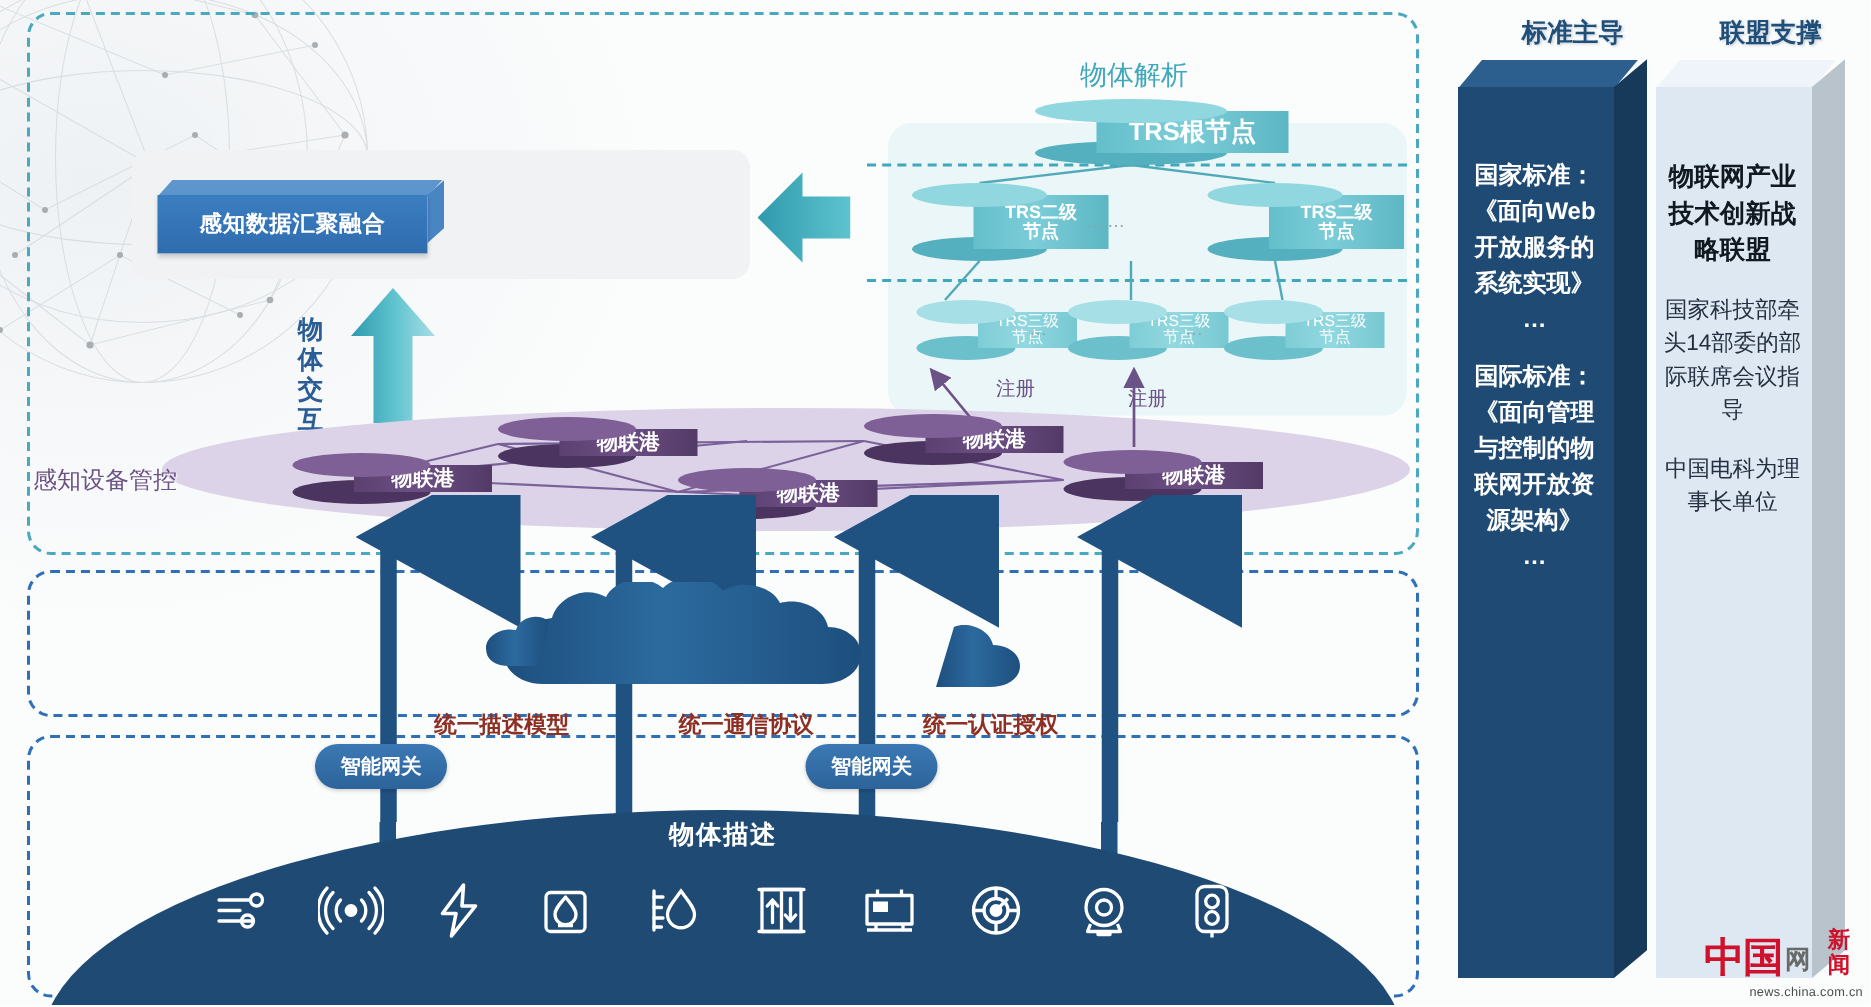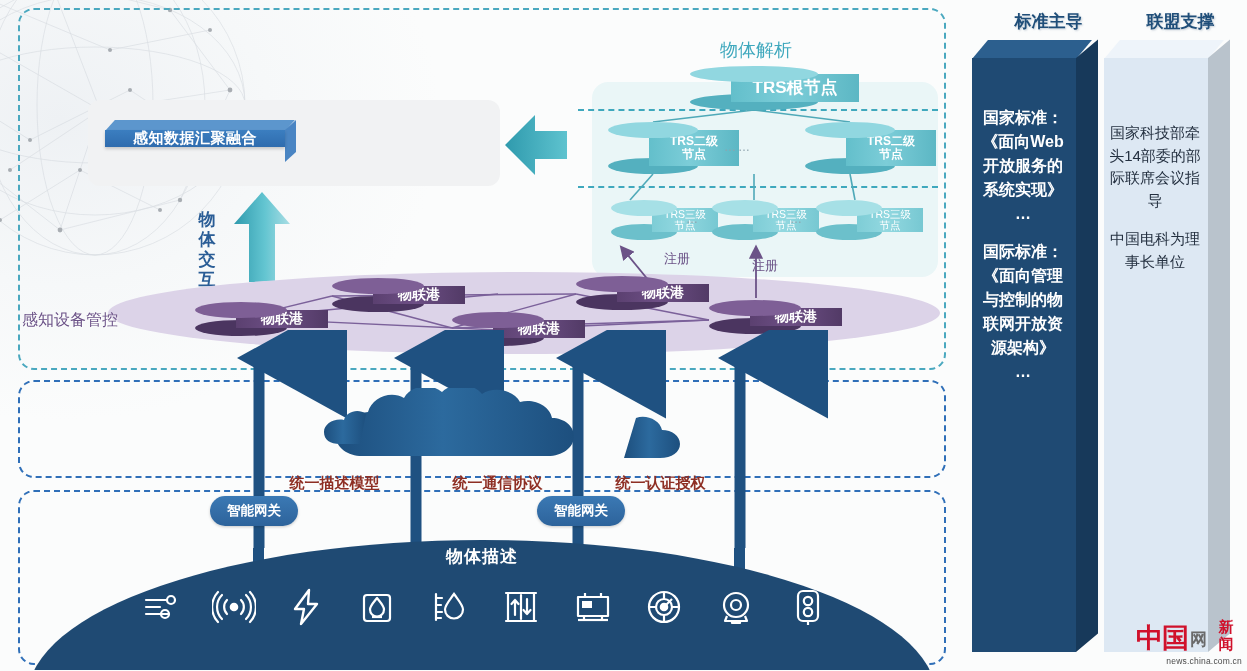--- a/index.html
+++ b/index.html
@@ -40,21 +40,21 @@
   .col-head.b{left:1118px;width:125px;font-family:Liberation Serif, serif;}
 
   
   .panel{
     position:absolute;left:88px;top:100px;width:412px;height:86px;
     background:#f1f2f3;border-radius:12px;
   }
   
   .box3d{position:absolute;height:42px;}
   .box3d .face{
-    position:absolute;left:0;top:10px;width:100%;height:17px;
+    position:absolute;left:0;top:10px;width:100%;height:39px;
     background:linear-gradient(180deg,#3b7ec0 0%,#2f6cae 100%);
     display:flex;align-items:center;justify-content:center;
     color:#fff;font-size:15px;font-weight:bold;letter-spacing:.5px;
     box-shadow:0 2px 3px rgba(0,0,0,.18);
   }
   .box3d .top{
     position:absolute;left:0;top:0;width:100%;height:11px;
     background:#5c96cd;
     transform:skewX(-42deg);transform-origin:bottom left;
   }
@@ -556,20 +556,21 @@
         <div>《面向管理与控制的物联网开放资源架构》</div>
         <div>…</div>
       </div>
     </div>
   </div>
 
   <div class="pillar" id="pillar-alli">
     <div class="p-top"></div>
     <div class="p-side"></div>
     <div class="p-front">
+      <div class="alli-title">物联网产业技术创新战略联盟</div>
       <div class="alli-body">国家科技部牵头14部委的部际联席会议指导</div>
       <div class="alli-body">中国电科为理事长单位</div>
     </div>
   </div>
 
   <div class="wm-cn">中国</div>
   <div class="wm-net">网</div>
   <div class="wm-news">新闻</div>
   <div class="wm-url">news.china.com.cn</div>
 

